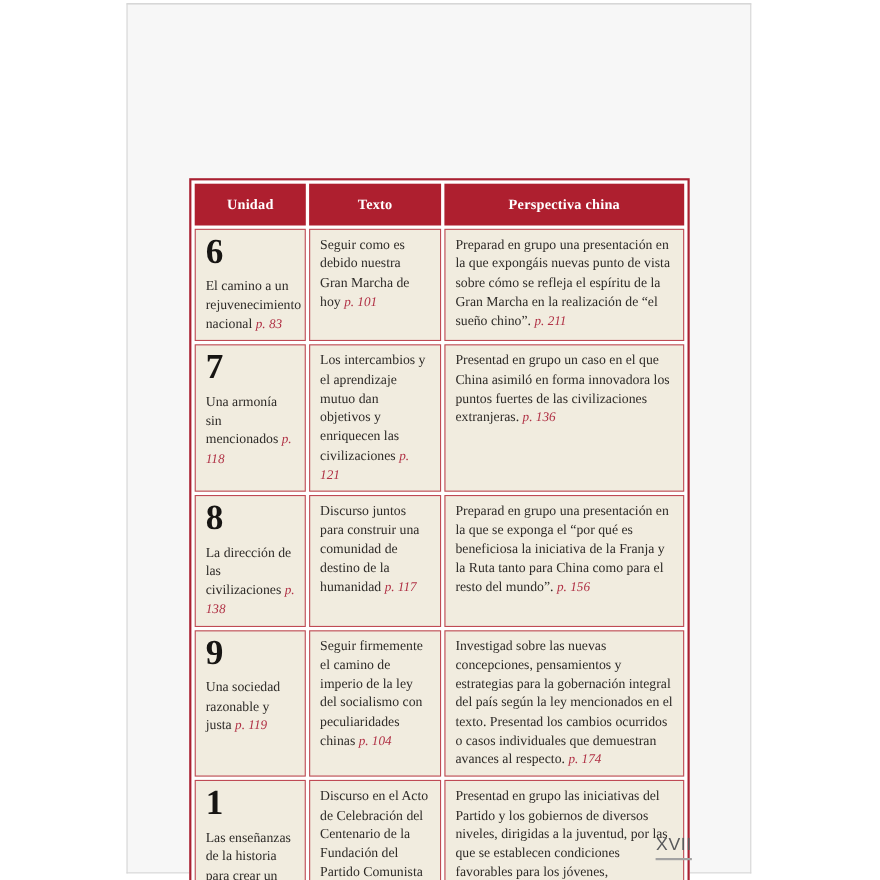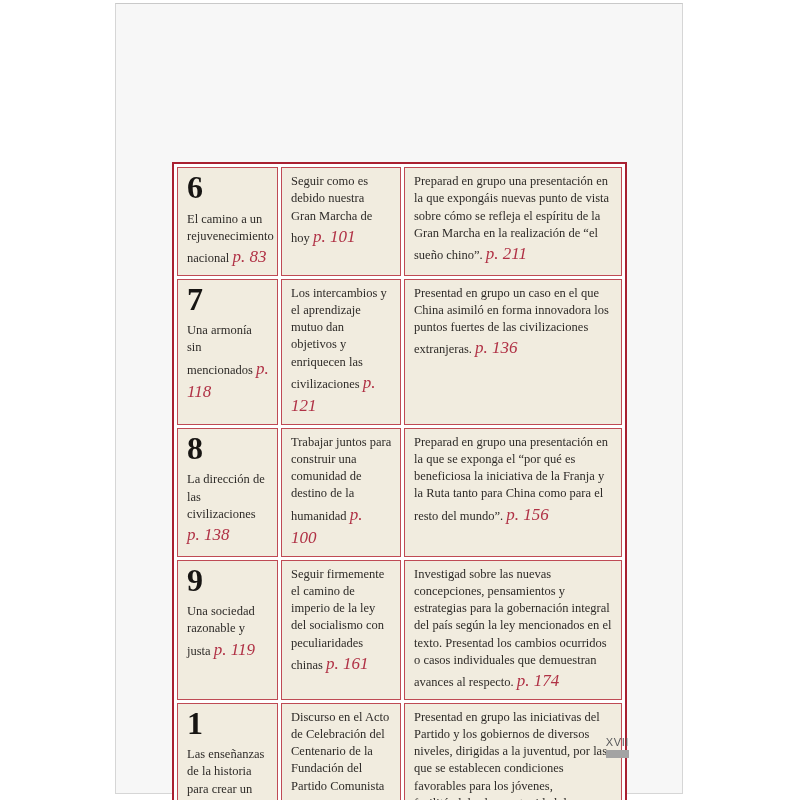--- a/index.html
+++ b/index.html
@@ -63,50 +63,55 @@
     display: block;
     font-size: 32px;
     line-height: 1.05;
     font-weight: bold;
     color: #171513;
     margin-bottom: 6px;
   }
   .pref {
     color: #b03145;
     font-style: italic;
-    font-size: 17px;
+    font-size: 12px;
   }
 
   
   .folio {
     position: absolute;
-    top: 732px;
+    top: 756px;
     right: 53px;
     font-family: "Liberation Sans", sans-serif;
-    font-size: 11px;
+    font-size: 16px;
     letter-spacing: 0.6px;
     color: #58595b;
     padding-bottom: 2px;
-    border-bottom: 8px solid #a3a3a3;
+    border-bottom: 2px solid #a3a3a3;
   }
 </style>
 </head>
 <body>
 
 <div class="canvas">
   <div class="book-page">
 
     <div class="toc-wrap">
       <table class="toc">
         <colgroup>
             <col class="c1">
             <col class="c2">
             <col class="c3">
           </colgroup>
         <tbody>
+            <tr>
+          <th class="hdr">Unidad</th>
+          <th class="hdr">Texto</th>
+          <th class="hdr">Perspectiva china</th>
+        </tr>
 
         <tr>
           <td class="cell unit">
             <span class="unit-num">6</span>
             <span>El camino a un rejuvenecimiento nacional</span>
             <i class="pref">p. 83</i>
           </td>
           <td class="cell">
             <span>Seguir como es debido nuestra Gran Marcha de hoy</span>
             <i class="pref">p. 101</i>
@@ -133,38 +138,38 @@
           </td>
         </tr>
 
         <tr>
           <td class="cell unit">
             <span class="unit-num">8</span>
             <span>La dirección de las civilizaciones</span>
             <i class="pref">p. 138</i>
           </td>
           <td class="cell">
-            <span>Trabajar juntos para construir una comunidad de destino de la humanidad</span>
-            <i class="pref">p. 100</i>
+            <span>Discurso juntos para construir una comunidad de destino de la humanidad</span>
+            <i class="pref">p. 117</i>
           </td>
           <td class="cell">
             <span>Preparad en grupo una presentación en la que se exponga el “por qué es beneficiosa la iniciativa de la Franja y la Ruta tanto para China como para el resto del mundo”.</span>
             <i class="pref">p. 156</i>
           </td>
         </tr>
 
         <tr>
           <td class="cell unit">
             <span class="unit-num">9</span>
             <span>Una sociedad razonable y justa</span>
             <i class="pref">p. 119</i>
           </td>
           <td class="cell">
             <span>Seguir firmemente el camino de imperio de la ley del socialismo con peculiaridades chinas</span>
-            <i class="pref">p. 161</i>
+            <i class="pref">p. 104</i>
           </td>
           <td class="cell">
             <span>Investigad sobre las nuevas concepciones, pensamientos y estrategias para la gobernación integral del país según la ley mencionados en el texto. Presentad los cambios ocurridos o casos individuales que demuestran avances al respecto.</span>
             <i class="pref">p. 174</i>
           </td>
         </tr>
 
         <tr>
           <td class="cell unit">
             <span class="unit-num">1</span>

